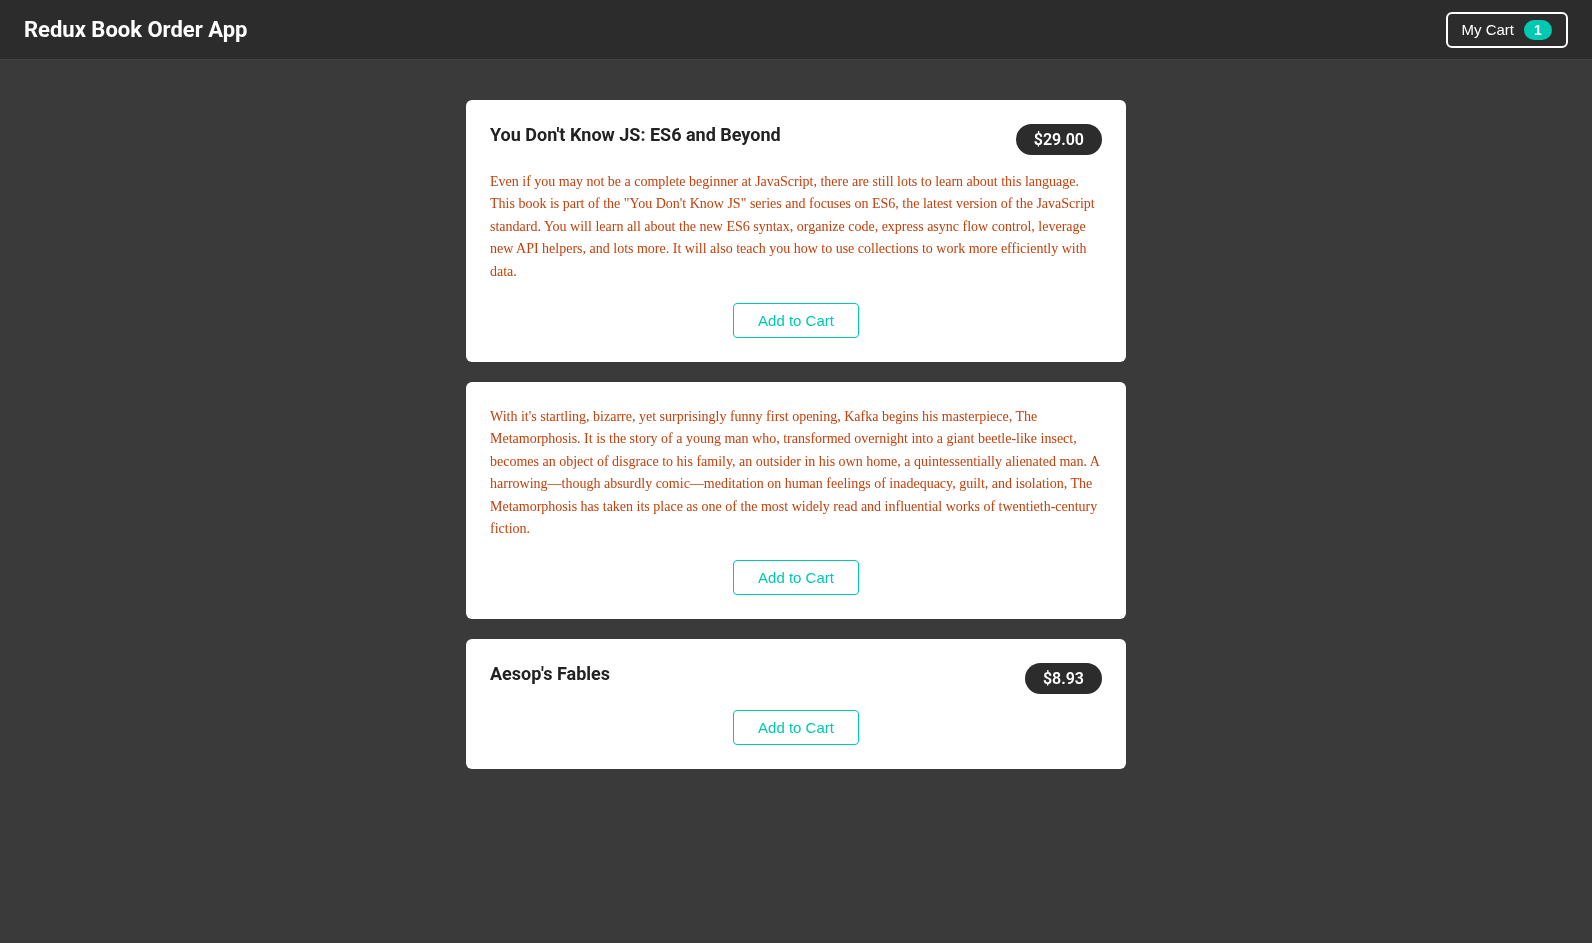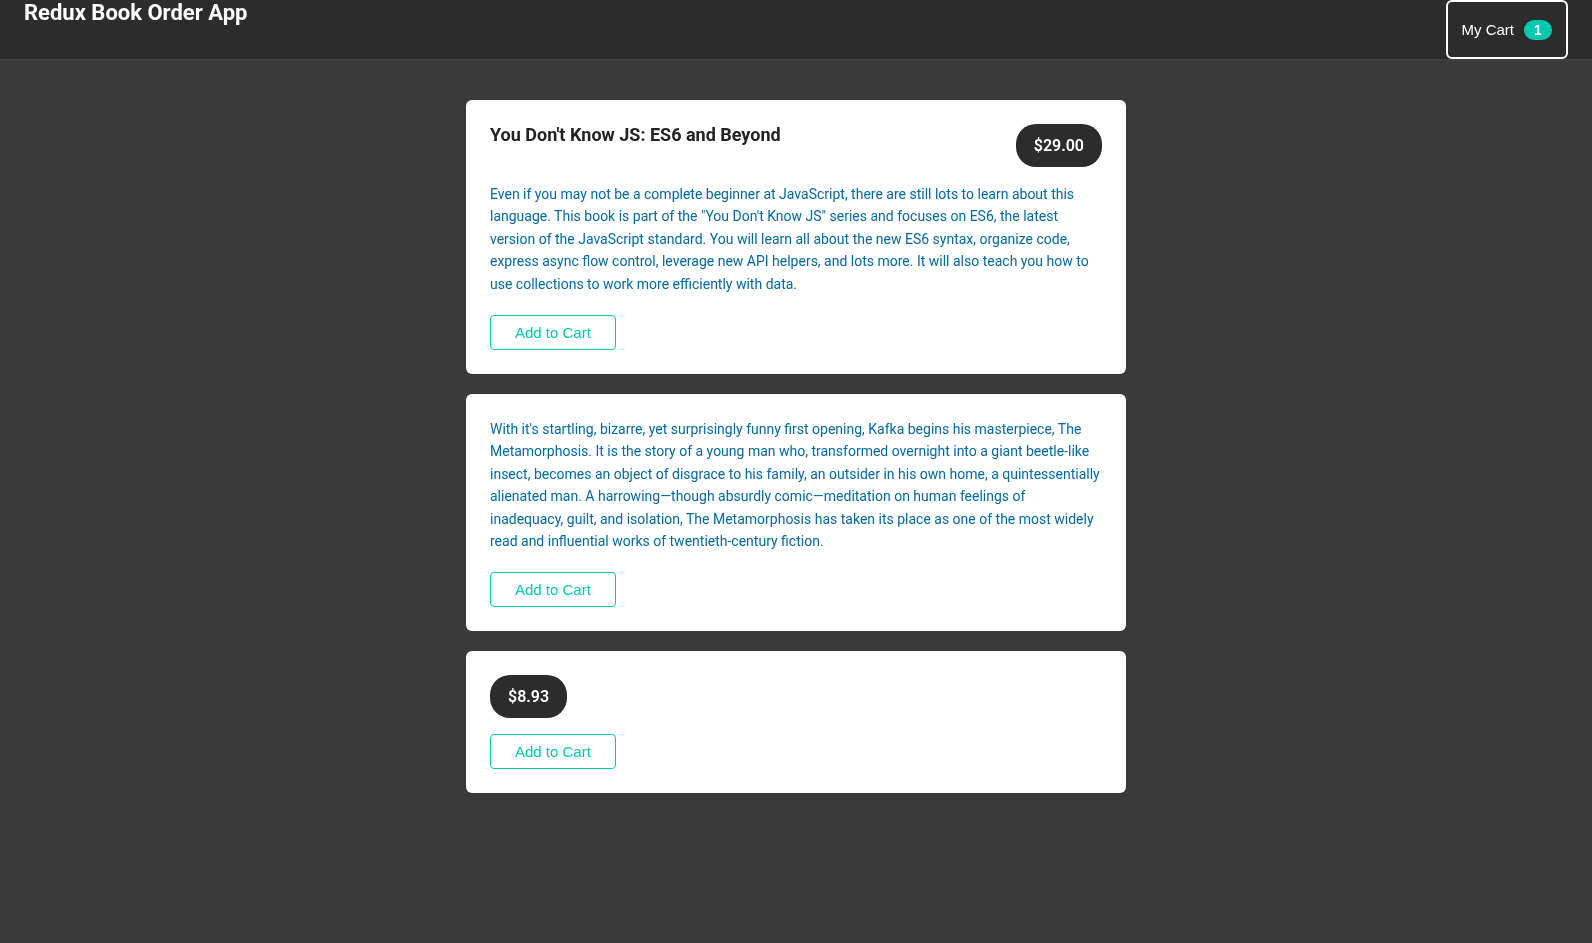--- a/index.html
+++ b/index.html
@@ -14,20 +14,21 @@
       min-height: 943px;
       color: #333;
     }
 
     
     .navbar {
       background-color: #2c2c2c;
       padding: 0 24px;
       height: 60px;
       display: flex;
+      align-items: center;
       justify-content: space-between;
       border-bottom: 1px solid #444;
     }
 
     .navbar-brand {
       color: #ffffff;
       font-size: 22px;
       font-weight: 700;
     }
 
@@ -91,36 +92,37 @@
       font-weight: 700;
       color: #222;
       flex: 1;
       padding-right: 16px;
     }
 
     .book-price {
       background-color: #2c2c2c;
       color: #ffffff;
       border-radius: 20px;
-      padding: 12px 18px;
+      padding: 6px 18px;
       font-size: 16px;
       font-weight: 600;
       white-space: nowrap;
     }
 
     .book-description {
       font-size: 14px;
       line-height: 1.6;
-      color: #0369a1;
+      color: #c2410c;
       margin-bottom: 20px;
+      font-family: Liberation Serif, serif;
     }
 
     .book-footer {
       display: flex;
-      justify-content: flex-start;
+      justify-content: center;
     }
 
     .add-to-cart-btn {
       background-color: #ffffff;
       border: 1.5px solid #00c9b1;
       color: #00c9b1;
       padding: 8px 24px;
       border-radius: 4px;
       font-size: 15px;
       font-weight: 500;
@@ -153,20 +155,21 @@
       </div>
     </div>
       <div class="book-card">
       <p class="book-description">With it's startling, bizarre, yet surprisingly funny first opening, Kafka begins his masterpiece, The Metamorphosis. It is the story of a young man who, transformed overnight into a giant beetle-like insect, becomes an object of disgrace to his family, an outsider in his own home, a quintessentially alienated man. A harrowing—though absurdly comic—meditation on human feelings of inadequacy, guilt, and isolation, The Metamorphosis has taken its place as one of the most widely read and influential works of twentieth-century fiction.</p>
       <div class="book-footer">
         <button class="add-to-cart-btn">Add to Cart</button>
       </div>
     </div>
       <div class="book-card">
       <div class="book-header">
+        <span class="book-title">Aesop's Fables</span>
         <span class="book-price">$8.93</span>
       </div>
       <div class="book-footer">
         <button class="add-to-cart-btn">Add to Cart</button>
       </div>
     </div>
     </div>
 </main>
 
 </body></html>

